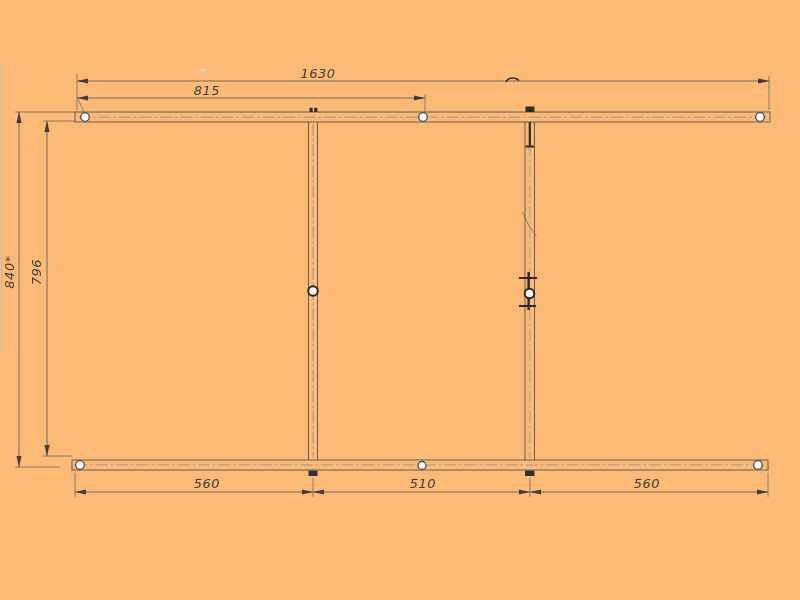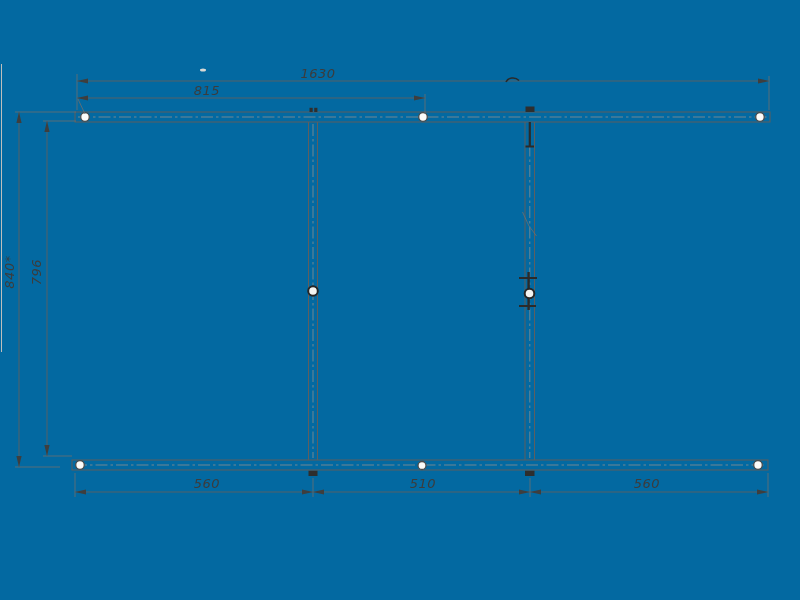--- a/index.html
+++ b/index.html
@@ -8,21 +8,21 @@
     width: 800px;
     height: 600px;
     background: #fbfbf9;
     overflow: hidden;
     font-family: "DejaVu Sans", sans-serif;
   }
   .sheet {
     position: relative;
     width: 800px;
     height: 600px;
-    background: #0369a1;
+    background: #fdba74;
   }
   svg { display: block; }
 
   .outline   { stroke: #5f5f5f; stroke-width: 1; fill: none; }
   .thin      { stroke: #6e6e6e; stroke-width: 0.8; fill: none; }
   .centerline{ stroke: #8f8f8f; stroke-width: 0.8; fill: none;
                stroke-dasharray: 12 3 2.5 3; }
   .dimline   { stroke: #606060; stroke-width: 0.9; fill: none; }
   .extline   { stroke: #6e6e6e; stroke-width: 0.8; fill: none; }
   .arrowhead { fill: #3e3e3e; stroke: none; }

